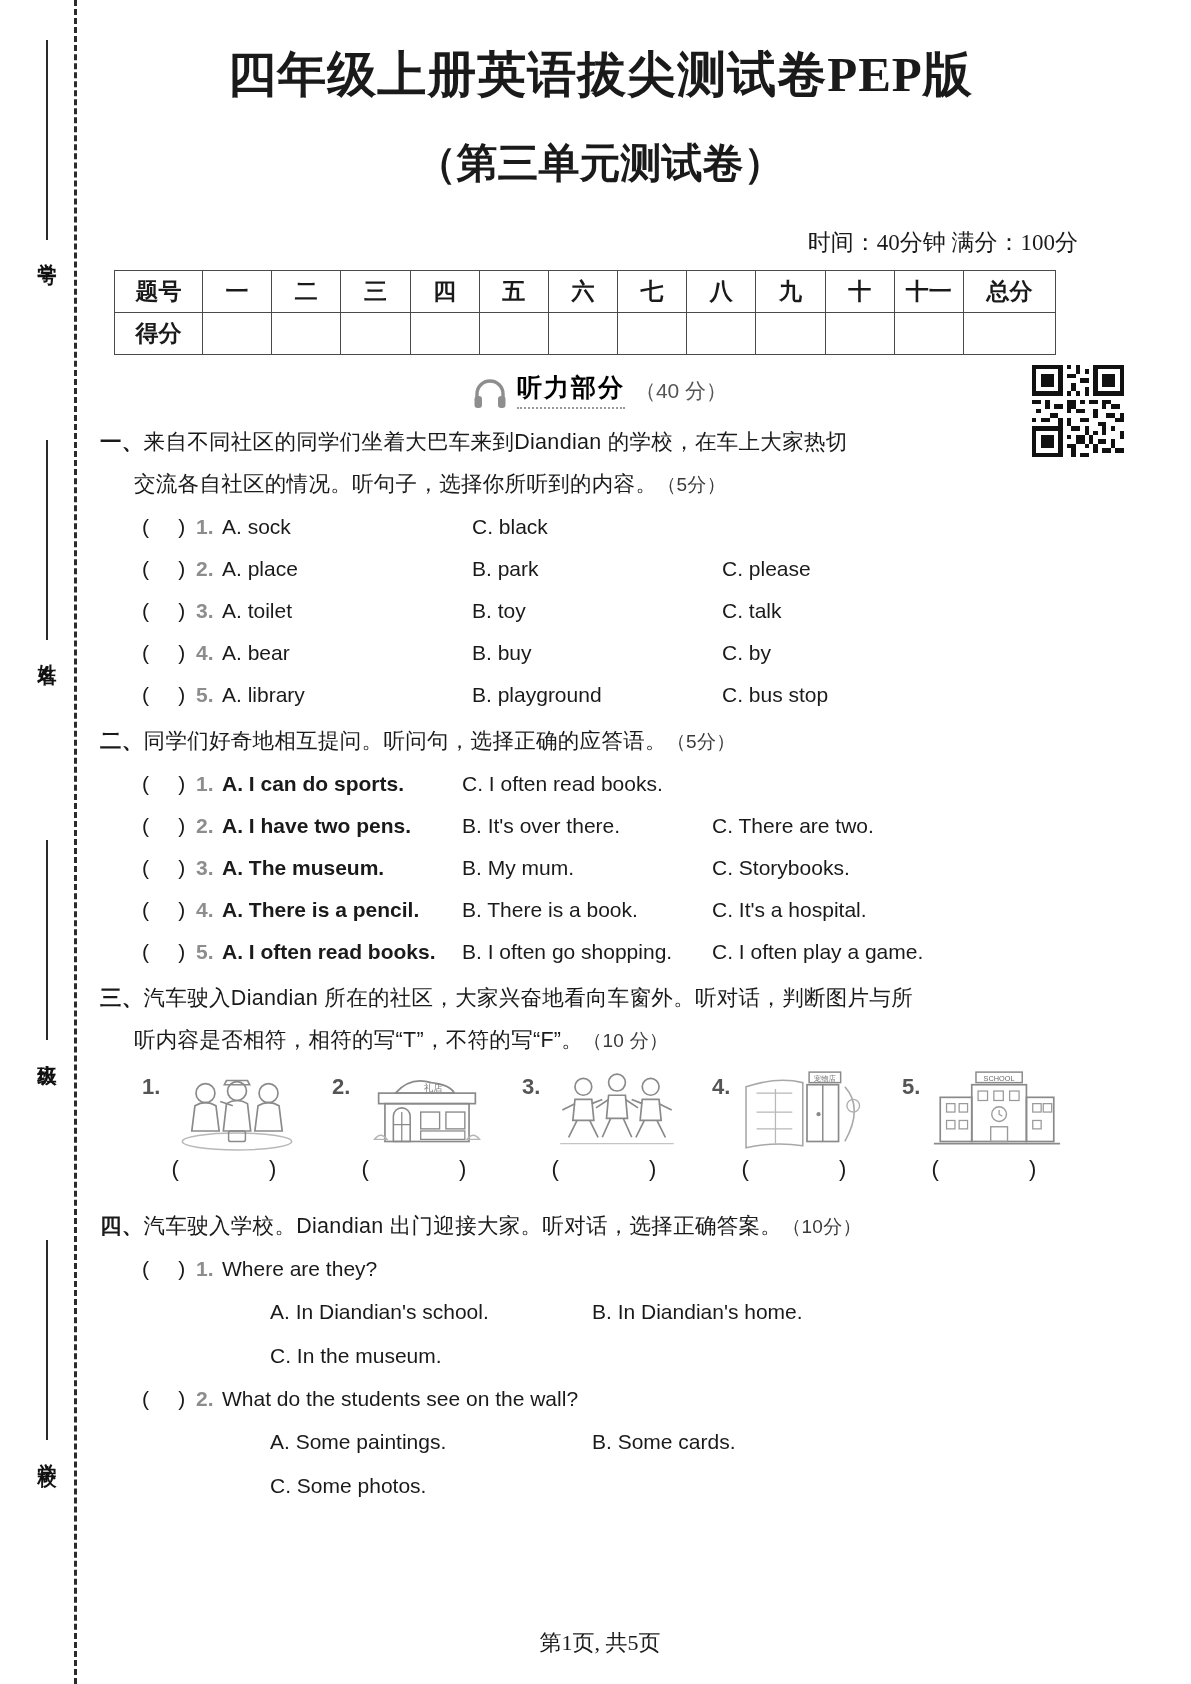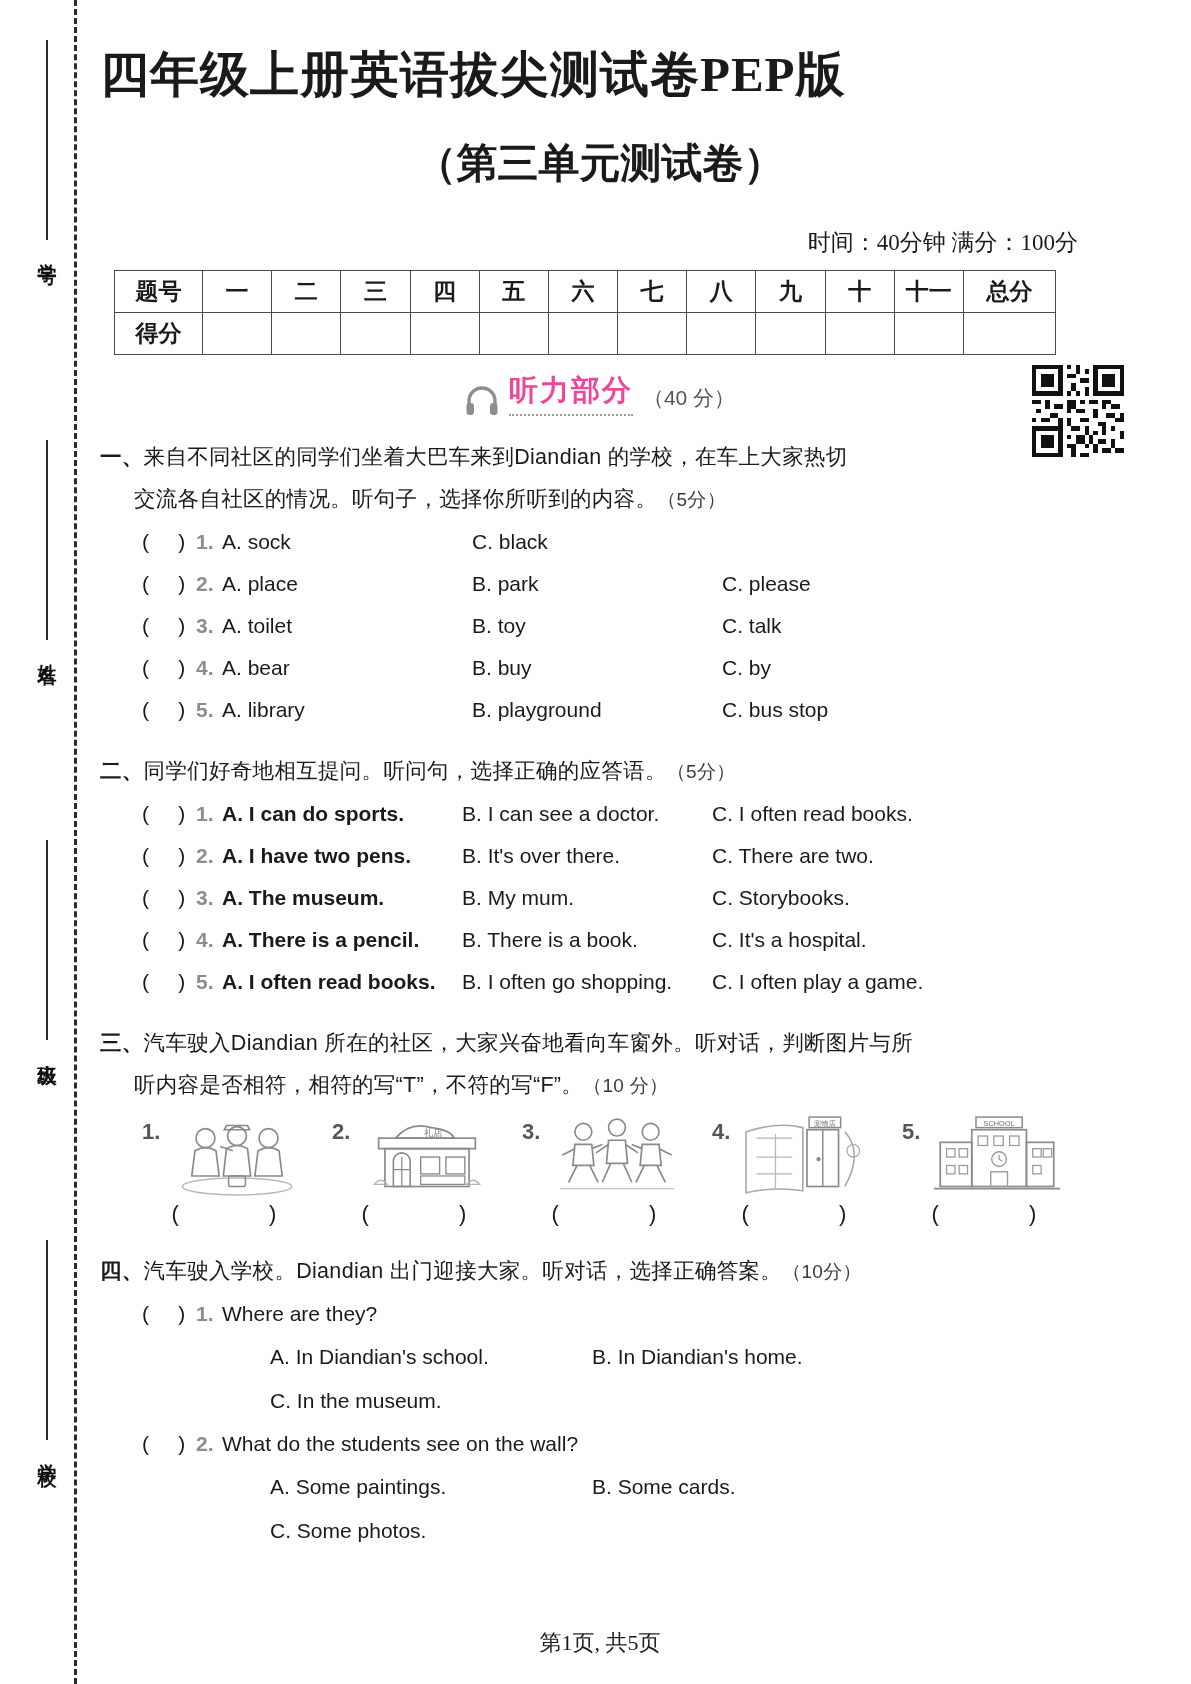--- a/index.html
+++ b/index.html
@@ -32,20 +32,21 @@
     font-family:"Liberation Sans", sans-serif;
     white-space:nowrap; padding:9px 0; color:#111;
   }
 
   
   #page {
     position:absolute; left:100px; top:0; width:1000px; height:1684px;
   }
 
   .title-main {
+    text-align:center;
     font-family:"Liberation Serif", serif;
     font-size:49px; font-weight:bold;
     letter-spacing:1px;
     margin-top:42px;
   }
   .title-sub {
     text-align:center;
     font-family:"Liberation Serif", serif;
     font-size:41px; font-weight:bold;
     margin-top:28px;
@@ -85,40 +86,40 @@
     margin-top:16px;
     height:46px;
   }
   .banner-center {
     position:absolute; left:0; right:0; top:0;
     display:flex; justify-content:center; align-items:flex-end;
     gap:10px;
   }
   .headphone { width:34px; height:30px; flex:0 0 auto; }
   .banner-title {
-    font-size:29px; font-weight:bold; letter-spacing:2px;
-    color:#ec4899;
+    font-size:25px; font-weight:bold; letter-spacing:2px;
+    color:#000000;
     border-bottom:2px dotted #9a9a9a;
     padding-bottom:3px;
   }
   .banner-score {
     font-family:Liberation Sans, sans-serif;
     font-size:21px; color:#555;
     padding-bottom:4px;
   }
   .qr {
     position:absolute; right:-24px; top:-6px;
     width:92px; height:92px;
   }
 
   
   .sec-head {
     font-size:21.5px;
     line-height:1.95;
-    margin-top:20px;
+    margin-top:5px;
     letter-spacing:0.3px;
   }
   .sec-head .num { font-weight:bold; }
   .sec-head .pts { font-size:19px; color:#3a3a3a; }
   .sec-head .l2 { display:block; padding-left:34px; }
 
   .q-row {
     display:flex;
     align-items:baseline;
     font-size:21px;
@@ -363,21 +364,20 @@
   </div>
 
   <div class="sec-head">
     <span class="num">二、</span><span>同学们好奇地相互提问。听问句，选择正确的应答语。</span><span class="pts">（5分）</span>
   </div>
 
   <div class="q-row grid-b">
     <span class="brk">(&nbsp;&nbsp;&nbsp;&nbsp;&nbsp;)</span>
     <span class="qn">1.</span>
     <span class="opt">A. I can do sports.</span>
-    <span class="opt">B. I can see a doctor.</span>
     <span class="opt">C. I often read books.</span>
   </div>
   <div class="q-row grid-b">
     <span class="brk">(&nbsp;&nbsp;&nbsp;&nbsp;&nbsp;)</span>
     <span class="qn">2.</span>
     <span class="opt">A. I have two pens.</span>
     <span class="opt">B. It's over there.</span>
     <span class="opt">C. There are two.</span>
   </div>
   <div class="q-row grid-b">

